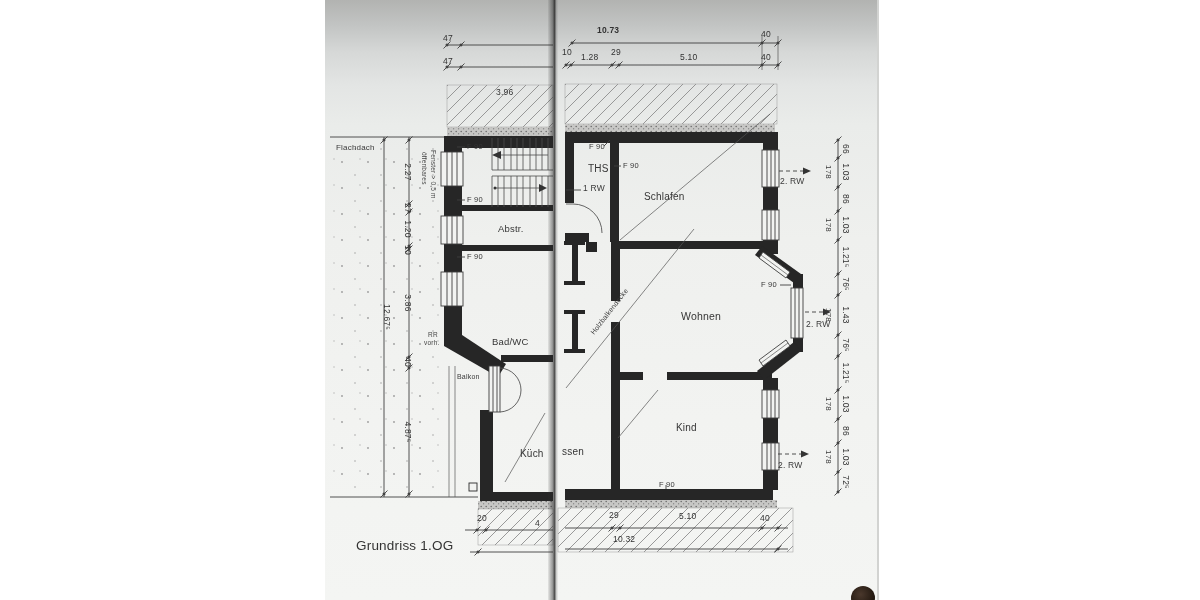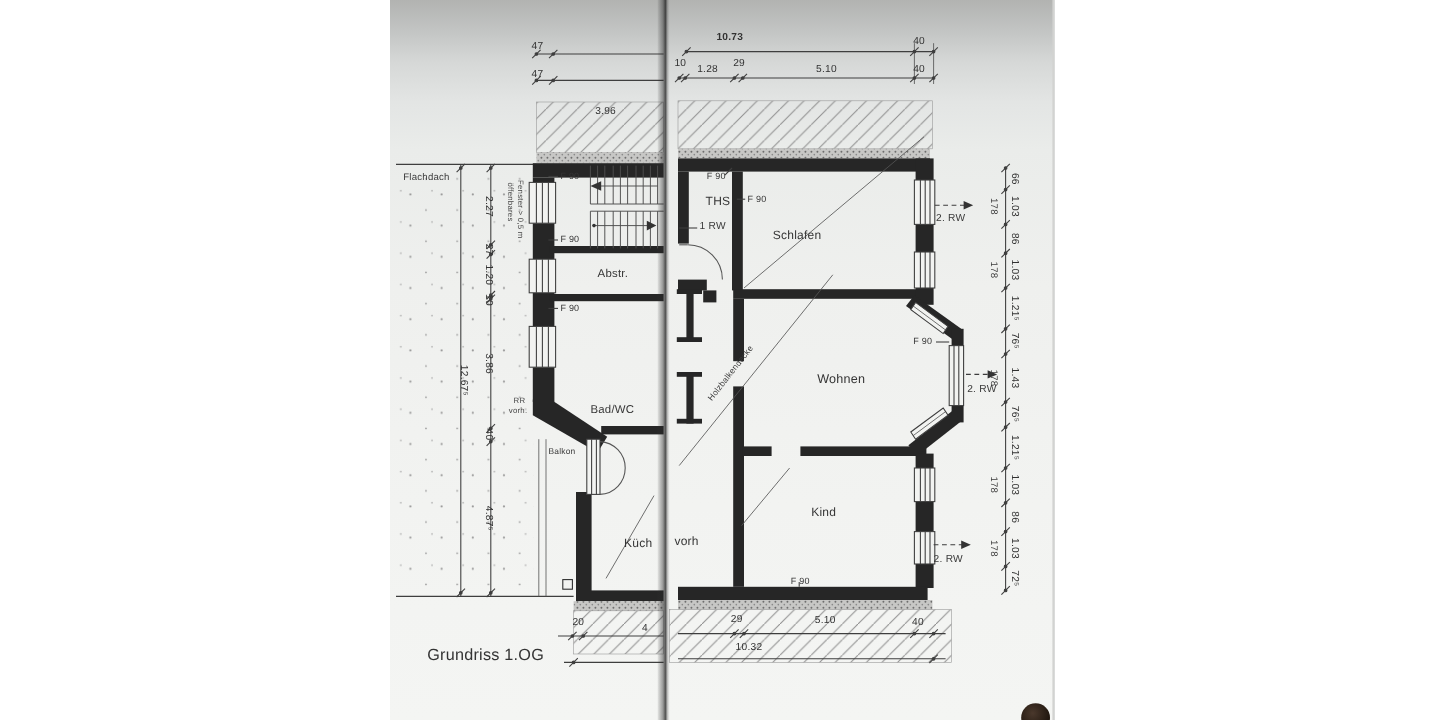--- a/index.html
+++ b/index.html
@@ -340,21 +340,21 @@
 
   <span class="lbl" style="left:356px;top:538px;font-size:13.5px;color:#333;">Grundriss 1.OG</span>
 
   <span class="lbl room" style="left:588px;top:163px;">THS</span>
   <span class="lbl room" style="left:644px;top:191px;">Schlafen</span>
   <span class="lbl room" style="left:681px;top:310px;font-size:10.5px;">Wohnen</span>
   <span class="lbl room" style="left:676px;top:422px;">Kind</span>
   <span class="lbl room" style="left:498px;top:223px;font-size:9.5px;">Abstr.</span>
   <span class="lbl room" style="left:492px;top:296px;font-size:9.5px;margin-top:40px;">Bad/WC</span>
   <span class="lbl room" style="left:520px;top:448px;">Küch</span>
-  <span class="lbl room" style="left:562px;top:446px;">vorh</span>
+  <span class="lbl room" style="left:562px;top:446px;">ssen</span>
   <span class="lbl" style="left:457px;top:373px;font-size:7px;">Balkon</span>
 
   <span class="lbl" style="left:336px;top:143px;font-size:8px;">Flachdach</span>
   <span class="lbl tiny r90" style="left:428px;top:152px;">öffenbares</span>
   <span class="lbl tiny r90" style="left:437px;top:150px;">Fenster &gt; 0,5 m</span>
   <span class="lbl tiny" style="left:428px;top:331px;">RR</span>
   <span class="lbl tiny" style="left:424px;top:339px;">vorh.</span>
   <span class="lbl" style="left:592px;top:330px;font-size:7px;transform-origin:0 50%;transform:rotate(-52deg);">Holzbalkendecke</span>
 
   <span class="lbl f90" style="left:467px;top:142px;">F 90</span>

